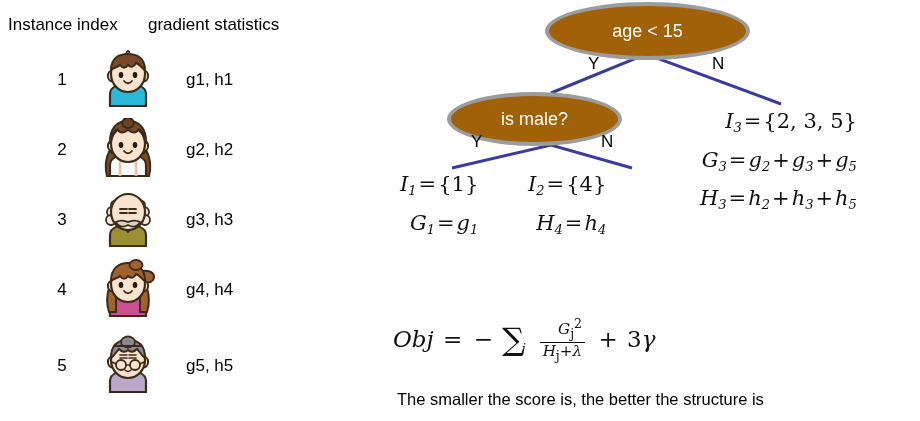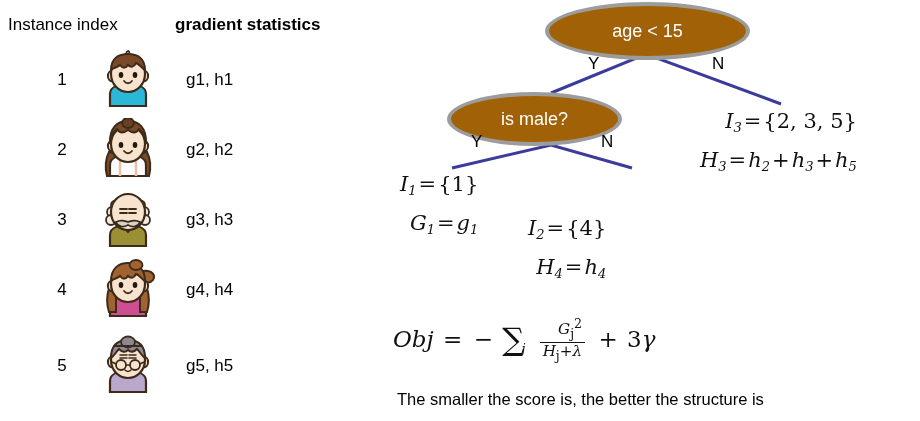--- a/index.html
+++ b/index.html
@@ -9,21 +9,21 @@
     font-family:"Liberation Sans", sans-serif;
     overflow:hidden;
     position:relative;
     color:#000;
   }
   .stage{position:absolute;left:0;top:0;width:920px;height:351px;}
 
   
   .hdr{position:absolute;font-size:17px;color:#000;white-space:nowrap;}
   #hdr-index{left:8px;top:15px;}
-  #hdr-grad{left:175px;top:15px;font-weight:bold;}
+  #hdr-grad{left:148px;top:15px;}
 
   .row{position:absolute;left:0;width:340px;height:70px;}
   .row-idx{position:absolute;left:48px;width:28px;text-align:center;font-size:17px;top:26px;}
   .row-stat{position:absolute;left:186px;font-size:17px;top:26px;white-space:nowrap;}
   .avatar{position:absolute;left:96px;top:4px;width:64px;height:64px;}
 
   
   .tree-layer{position:absolute;left:0;top:0;width:920px;height:421px;}
   .node{
     position:absolute;
@@ -53,21 +53,21 @@
     color:#111;
     white-space:nowrap;
     line-height:33px;
     text-align:right;
   }
   .math sub{font-size:0.62em;font-style:italic;vertical-align:-0.28em;}
   .op{font-style:normal;padding:0 2px;}
   .num{font-style:normal;}
 
   #m-i1{left:400px;top:168px;}
-  #m-i2{left:528px;top:168px;margin-top:44px;}
+  #m-i2{left:528px;top:168px;}
   #m-i3{left:700px;top:105px;}
 
   
   #m-obj{position:absolute;left:393px;top:318px;font-family:"DejaVu Serif", serif;font-size:23px;color:#111;white-space:nowrap;}
   .frac{display:inline-block;vertical-align:middle;text-align:right;font-size:0.66em;line-height:1.12;margin:0 4px;position:relative;top:-1px;}
   .frac .top{display:block;border-bottom:1.3px solid #111;padding:0 3px;}
   .frac .bot{display:block;padding:0 3px;}
   .sum{font-style:normal;font-size:1.35em;position:relative;top:3px;}
   .sumsub{font-size:0.55em;font-style:italic;position:relative;top:6px;left:-3px;}
 
@@ -221,20 +221,23 @@
     <div>
       <span>H</span><sub>4</sub><span class="op">=</span><span>h</span><sub>4</sub>
     </div>
   </div>
 
   <div class="math" id="m-i3">
     <div>
       <span>I</span><sub>3</sub><span class="op">=</span><span class="num">{2, 3, 5}</span>
     </div>
     <div>
+      <span>G</span><sub>3</sub><span class="op">=</span><span>g</span><sub>2</sub><span class="op">+</span><span>g</span><sub>3</sub><span class="op">+</span><span>g</span><sub>5</sub>
+    </div>
+    <div>
       <span>H</span><sub>3</sub><span class="op">=</span><span>h</span><sub>2</sub><span class="op">+</span><span>h</span><sub>3</sub><span class="op">+</span><span>h</span><sub>5</sub>
     </div>
   </div>
 
   <div id="m-obj">
     <span style="font-style:italic">Obj</span>
     <span class="op">=</span>
     <span class="op">−</span>
     <span class="sum">∑</span><span class="sumsub">j</span>
     <span class="frac">

